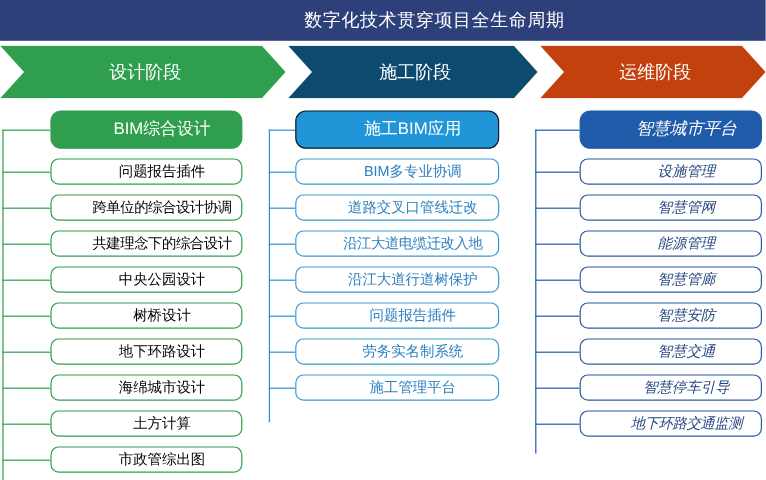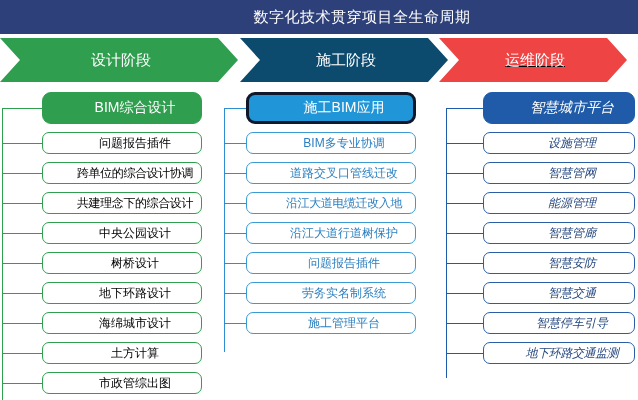--- a/index.html
+++ b/index.html
@@ -62,25 +62,24 @@
     clip-path: polygon(0 0, 218px 0, 238px 50%, 218px 100%, 0 100%, 20px 50%);
   }
   .phase-2 {
     left: 240px; width: 208px;
     background: #0c4a6e;
     -webkit-clip-path: polygon(0 0, 188px 0, 208px 50%, 188px 100%, 0 100%, 20px 50%);
     clip-path: polygon(0 0, 188px 0, 208px 50%, 188px 100%, 0 100%, 20px 50%);
     justify-content: center;
   }
   .phase-3 {
-    left: 439px; width: 188px;
-    background: #ef4444;
+    left: 450px; width: 188px;
+    background: #c2410c;
     -webkit-clip-path: polygon(0 0, 168px 0, 188px 50%, 168px 100%, 0 100%, 20px 50%);
     clip-path: polygon(0 0, 168px 0, 188px 50%, 168px 100%, 0 100%, 20px 50%);
-    text-decoration: underline;
   }
 
   
   .column {
     position: absolute;
     top: 88px;
   }
   .col-left   { left: 2px;   width: 214px; }
   .col-mid    { left: 224px; width: 214px; }
   .col-right  { left: 446px; width: 190px; font-style: italic; }
@@ -135,21 +134,21 @@
   
   .row-head { height: 40px; }
   .row-head .node {
     height: 32px;
     border-radius: 9px;
     font-size: 14px;
     font-weight: 500;
     color: #ffffff;
   }
   .col-left  .row-head .node { background: #2f9e4e; border: 1px solid #2f9e4e; }
-  .col-mid   .row-head .node { background: #2096d8; border: 3px solid #0f172a; }
+  .col-mid   .row-head .node { background: #2096d8; border: 1px solid #0f172a; }
   .col-right .row-head .node { background: #1f5ba8; border: 1px solid #1f5ba8; }
 
   
   .row-leaf .node { background: #ffffff; }
   .col-left  .row-leaf .node { border: 1.3px solid #2f9e4e; color: #000000; }
   .col-mid   .row-leaf .node { border: 1.3px solid #3a9bd4; color: #2b7fc0; }
   .col-right .row-leaf .node { border: 1.3px solid #2a5fa5; color: #24477f; }
 
   .node.tight { letter-spacing: -0.4px; }
 </style>

